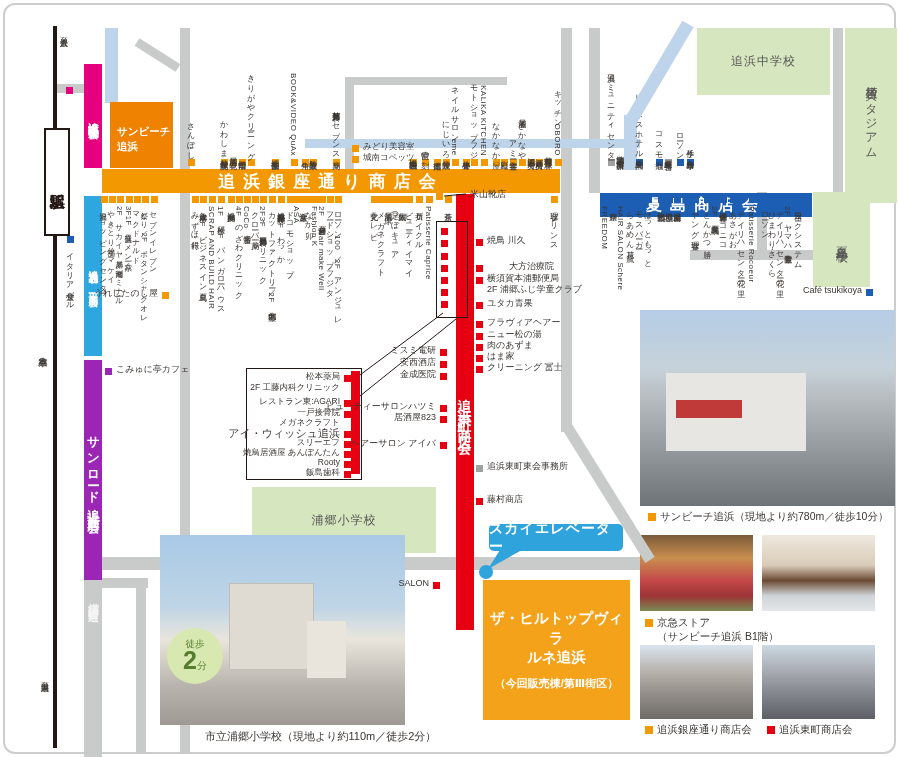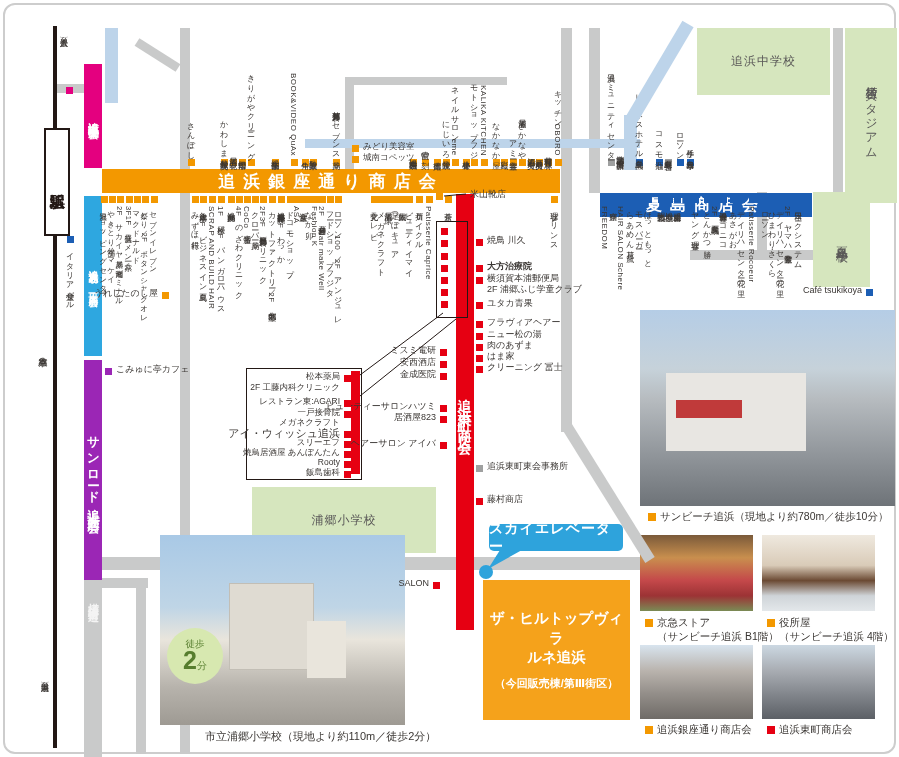--- a/index.html
+++ b/index.html
@@ -80,20 +80,23 @@
     <span>横須賀スタジアム</span>
     </div>
   <div class="green vtxt" style="left:813px;top:192px;width:57px;height:95px;">
     <span>夏島小学校</span>
     </div>
   <div class="green" style="left:252px;top:487px;width:184px;height:66px;">
     <span>浦郷小学校</span>
     </div>
 
   <div class="banner vtxt" style="left:84px;top:64px;width:18px;height:104px;background:#E4007F;font-size:11px;letter-spacing:1px;">追浜本町協栄会</div>
+  <div class="banner" style="left:110px;top:102px;width:63px;height:66px;background:#EF8200;font-size:10.5px;align-items:flex-start;justify-content:flex-start;padding:0;">
+    <span style="padding:22px 0 0 7px;line-height:1.45;"><span>サンビーチ</span><br><span>追浜</span></span>
+  </div>
   <div class="banner" style="left:102px;top:169px;width:458px;height:24px;background:#F39800;font-size:17px;letter-spacing:8px;">追浜銀座通り商店会</div>
   <div class="banner" style="left:600px;top:169px;width:212px;height:24px;background:#1C5EB4;font-size:16px;letter-spacing:8px;margin-top:24px;">夏島商店会</div>
   <div class="banner vtxt" style="left:84px;top:196px;width:18px;height:160px;background:#2EA7E0;font-size:10px;letter-spacing:1px;">追浜大通り3丁目商店会</div>
   <div class="banner vtxt" style="left:84px;top:360px;width:18px;height:220px;background:#9B26B5;font-size:12.5px;letter-spacing:3px;">サンロード追浜商店会</div>
   <div class="banner vtxt" style="left:84px;top:580px;width:18px;height:175px;background:#C9CACA;font-size:11px;letter-spacing:2px;color:#f4f4f4;align-items:center;justify-content:flex-start;padding-top:14px;">横須賀街道</div>
   <div class="banner vtxt" style="left:456px;top:194px;width:18px;height:436px;background:#E60012;font-size:14px;letter-spacing:7px;">追浜東町商店会</div>
 
   <div id="bldgbox"></div>
   <div id="bldgbar"></div>
   <div id="outrect"></div>
@@ -104,23 +107,20 @@
   </div>
   <div class="cap" style="left:648px;top:510px;">
     <span class="bu" style="background:#F39800;"></span><span>サンビーチ追浜（現地より約780m／徒歩10分）</span></div>
 
   <div class="photo ph-keikyu" style="left:640px;top:535px;width:113px;height:76px;"></div>
   <div class="cap" style="left:645px;top:616px;">
     <span class="bu" style="background:#F39800;"></span><span>京急ストア</span><br>
     <span style="margin-left:12px;">（サンビーチ追浜 B1階）</span></div>
 
   <div class="photo ph-yakusho" style="left:762px;top:535px;width:113px;height:76px;"></div>
-  <div class="cap" style="left:767px;top:616px;">
-    <span class="bu" style="background:#F39800;"></span><span>役所屋</span><br>
-    <span style="margin-left:12px;">（サンビーチ追浜 4階）</span></div>
 
   <div class="photo ph-street1" style="left:640px;top:645px;width:113px;height:74px;"></div>
   <div class="cap" style="left:645px;top:723px;">
     <span class="bu" style="background:#F39800;"></span><span>追浜銀座通り商店会</span></div>
 
   <div class="photo ph-street2" style="left:762px;top:645px;width:113px;height:74px;"></div>
   <div class="cap" style="left:767px;top:723px;">
     <span class="bu" style="background:#E60012;"></span><span>追浜東町商店会</span></div>
 
   <div class="photo ph-school" style="left:160px;top:535px;width:245px;height:190px;">
@@ -326,21 +326,21 @@
     <div class="lab labv" style="font-size: 8px; left: 767px; top: 206px;">ひまわり・さくら</div>
     <div class="sq" style="left: 777px; top: 196px; background: rgb(28, 94, 180);"></div>
     <div class="lab labv" style="font-size: 8px; left: 775px; top: 206px;">デイリハセンター花の里</div>
     <div class="sq" style="left: 785px; top: 196px; background: rgb(28, 94, 180);"></div>
     <div class="lab labv" style="font-size: 8px; left: 783px; top: 206px;">2F ヤマハ音楽教室</div>
     <div class="sq" style="left: 795px; top: 196px; background: rgb(28, 94, 180);"></div>
     <div class="lab labv" style="font-size: 8px; left: 793px; top: 206px;">日本ワークシステム</div>
     <div class="sq" style="left: 476px; top: 239px; background: rgb(230, 0, 18);"></div>
     <div class="lab" style="font-size: 9px; top: 236px; left: 487px;">焼鳥 川久</div>
     <div class="sq" style="left: 476px; top: 265px; background: rgb(230, 0, 18);"></div>
-    <div class="lab" style="font-size: 9px; top: 262px; left: 487px; font-weight: bold;">大方治療院</div>
+    <div class="lab" style="font-size: 9px; top: 262px; left: 509px;">大方治療院</div>
     <div class="sq" style="left: 476px; top: 277px; background: rgb(230, 0, 18);"></div>
     <div class="lab" style="font-size: 9px; top: 274px; left: 487px;">横須賀本浦郵便局</div>
     <div class="lab" style="font-size: 9px; top: 285px; left: 487px;">2F 浦郷ふじ学童クラブ</div>
     <div class="sq" style="left: 476px; top: 302px; background: rgb(230, 0, 18);"></div>
     <div class="lab" style="font-size: 9px; top: 299px; left: 487px;">ユタカ青果</div>
     <div class="sq" style="left: 476px; top: 321px; background: rgb(230, 0, 18);"></div>
     <div class="lab" style="font-size: 9px; top: 318px; left: 487px;">フラヴィアヘアー</div>
     <div class="sq" style="left: 476px; top: 333px; background: rgb(230, 0, 18);"></div>
     <div class="lab" style="font-size: 9px; top: 330px; left: 487px;">ニュー松の湯</div>
     <div class="sq" style="left: 476px; top: 344px; background: rgb(230, 0, 18);"></div>

